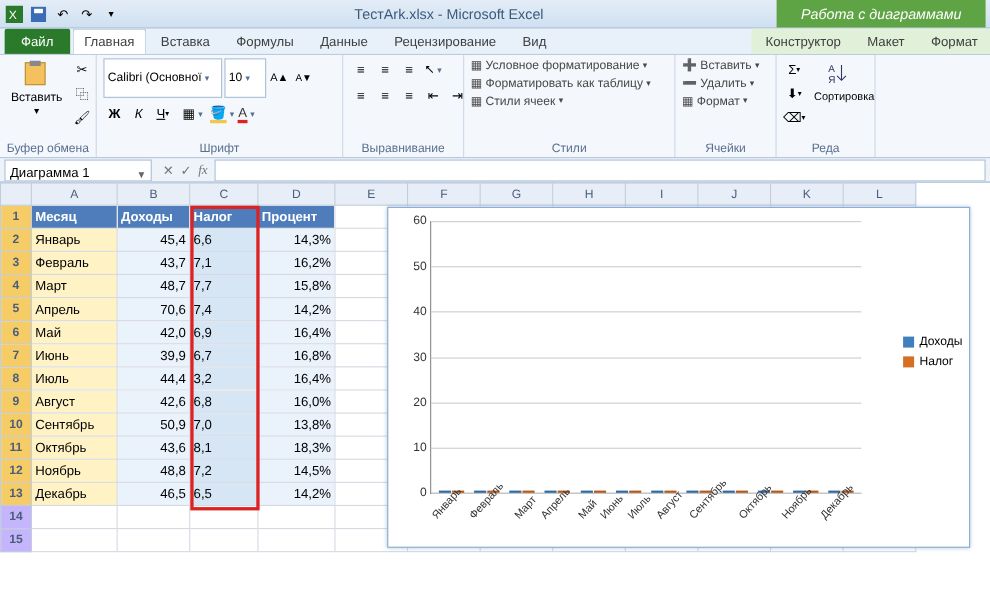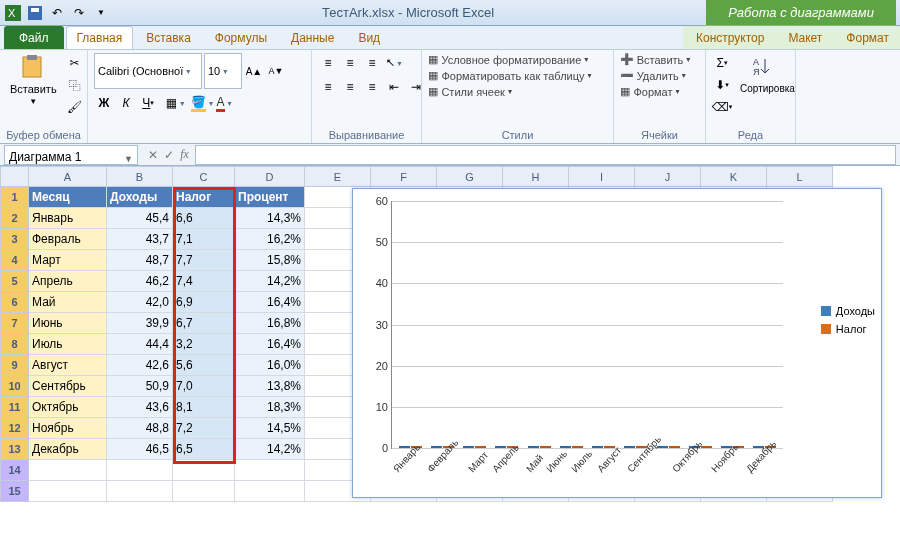--- a/index.html
+++ b/index.html
@@ -7,21 +7,21 @@
   
   
   .title-bar { height: 26px; background: linear-gradient(#e4edf7,#cfe0f1); display: flex; align-items: center; padding: 0 4px; border-bottom: 1px solid #8ba8c8; }
   .qat { display: flex; gap: 4px; align-items: center; }
   .qat-btn { width: 18px; height: 18px; display: flex; align-items: center; justify-content: center; border-radius: 2px; }
   .title-text { flex: 1; text-align: center; color: #3b5a7a; font-size: 13px; }
   .chart-tools { background: #5fa444; color: #fff; padding: 4px 22px; height: 100%; display: flex; align-items: center; font-style: italic; font-size: 13px; }
   
   
   .ribbon-tabs { height: 24px; background: #e8f1fa; display: flex; align-items: flex-end; padding-left: 4px; gap: 2px; border-bottom: 1px solid #bcd; }
-  .tab { padding: 4px 10px; font-size: 12px; color: #a16207; cursor: pointer; border: 1px solid transparent; border-bottom: none; }
+  .tab { padding: 4px 10px; font-size: 12px; color: #404040; cursor: pointer; border: 1px solid transparent; border-bottom: none; }
   .tab.file { background: #2b7a2b; color: #fff; border-radius: 3px 3px 0 0; padding: 4px 14px; }
   .tab.active { background: #fff; border-color: #bcd; border-radius: 3px 3px 0 0; }
   .tab.ctx { margin-left: 2px; }
   .tabs-right { margin-left: auto; display: flex; background: #e1f0d8; height: 100%; }
   
   
   .ribbon { height: 94px; background: #f4f7fb; border-bottom: 1px solid #9cb5d2; display: flex; }
   .group { border-right: 1px solid #cdd8e8; padding: 3px 6px 2px; display: flex; flex-direction: column; position: relative; }
   .group-body { flex: 1; display: flex; align-items: flex-start; gap: 4px; }
   .group-label { text-align: center; font-size: 11px; color: #5b7090; padding-top: 2px; position: relative; }
@@ -99,20 +99,21 @@
   <div class="title-text">ТестArk.xlsx - Microsoft Excel</div>
   <div class="chart-tools">Работа с диаграммами</div>
 </div>
 
 <div class="ribbon-tabs">
   <div class="tab file">Файл</div>
   <div class="tab active">Главная</div>
   <div class="tab">Вставка</div>
   <div class="tab">Формулы</div>
   <div class="tab">Данные</div>
+  <div class="tab">Рецензирование</div>
   <div class="tab">Вид</div>
   <div class="tabs-right">
     <div class="tab ctx">Конструктор</div>
     <div class="tab ctx">Макет</div>
     <div class="tab ctx">Формат</div>
   </div>
 </div>
 
 <div class="ribbon">
 
@@ -158,20 +159,21 @@
         <span class="icon-btn dd-arrow">▦</span>
         <span style="width:3px;"></span>
         <span class="icon-btn dd-arrow">
             <span style="border-bottom:3px solid #f6c544;">🪣</span>
           </span>
         <span class="icon-btn dd-arrow">
             <span style="border-bottom:3px solid #d22; color:#333;">A</span>
           </span>
       </div>
     </div>
+    <div class="group-label">Шрифт</div>
   </div>
 
   <div class="group" style="width:110px;">
     <div class="group-body vstack" style="gap:4px;">
       <div class="hrow">
         <span class="icon-btn">≡</span>
         <span class="icon-btn">≡</span>
         <span class="icon-btn">≡</span>
         <span class="icon-btn dd-arrow">⭦</span>
       </div>
@@ -337,21 +339,21 @@
             <td class="cell colG"></td>
             <td class="cell colH"></td>
             <td class="cell colI"></td>
             <td class="cell colJ"></td>
             <td class="cell colK"></td>
             <td class="cell colL"></td>
           </tr>
           <tr>
             <th class="row-hdr sel">5</th>
             <td class="cell data-a colA">Апрель</td>
-            <td class="cell data-b colB">46,2</td>
+            <td class="cell data-b colB">70,6</td>
             <td class="cell data-c colC">7,4</td>
             <td class="cell data-d colD">14,2%</td>
             <td class="cell colE"></td>
             <td class="cell colF"></td>
             <td class="cell colG"></td>
             <td class="cell colH"></td>
             <td class="cell colI"></td>
             <td class="cell colJ"></td>
             <td class="cell colK"></td>
             <td class="cell colL"></td>
@@ -398,21 +400,21 @@
             <td class="cell colH"></td>
             <td class="cell colI"></td>
             <td class="cell colJ"></td>
             <td class="cell colK"></td>
             <td class="cell colL"></td>
           </tr>
           <tr>
             <th class="row-hdr sel">9</th>
             <td class="cell data-a colA">Август</td>
             <td class="cell data-b colB">42,6</td>
-            <td class="cell data-c colC">5,6</td>
+            <td class="cell data-c colC">6,8</td>
             <td class="cell data-d colD">16,0%</td>
             <td class="cell colE"></td>
             <td class="cell colF"></td>
             <td class="cell colG"></td>
             <td class="cell colH"></td>
             <td class="cell colI"></td>
             <td class="cell colJ"></td>
             <td class="cell colK"></td>
             <td class="cell colL"></td>
           </tr>

